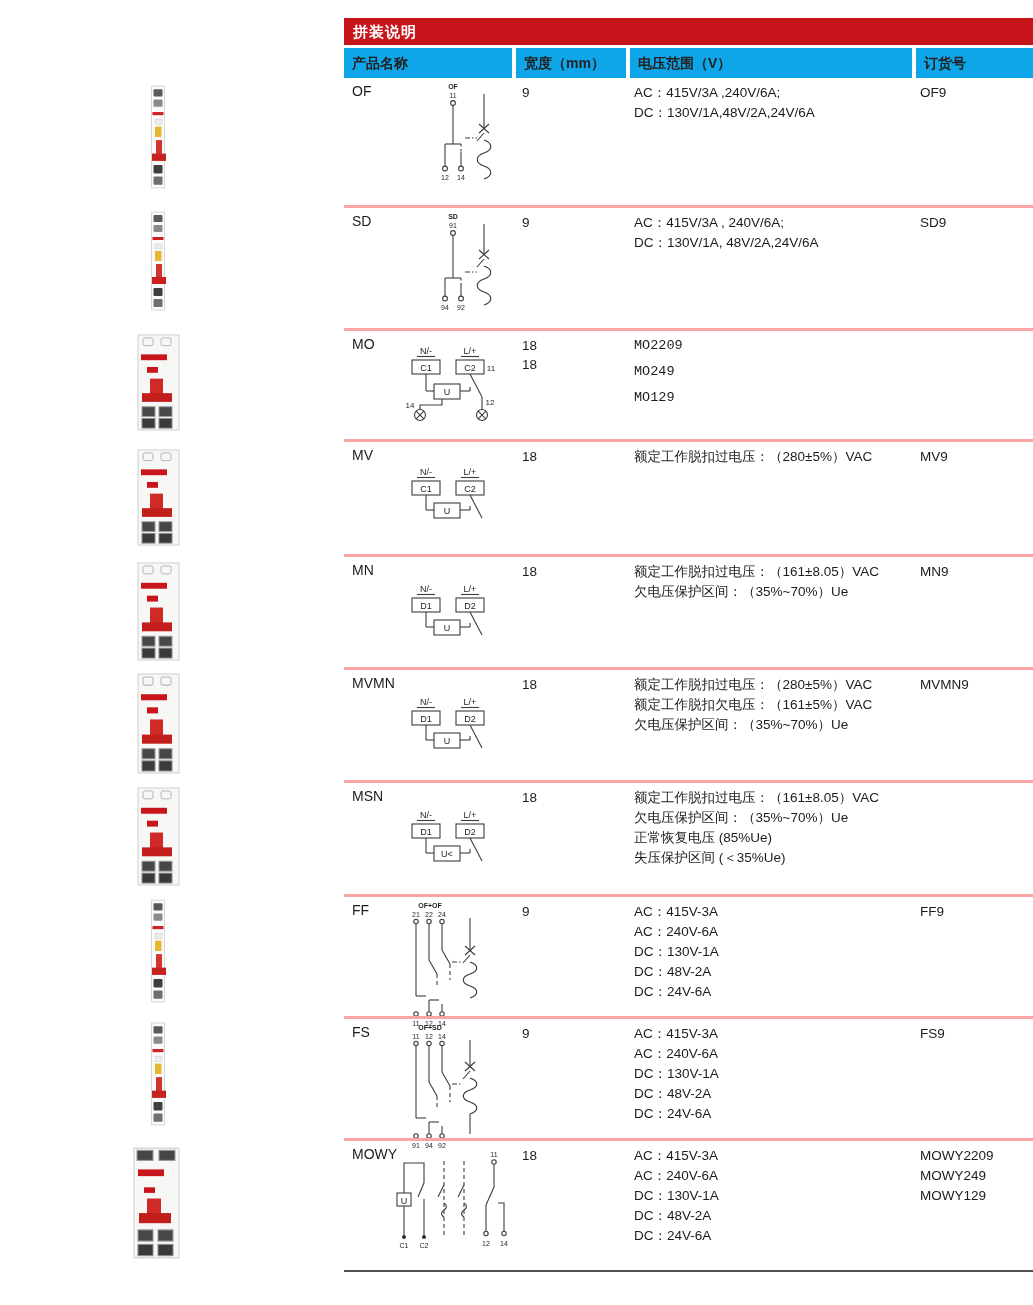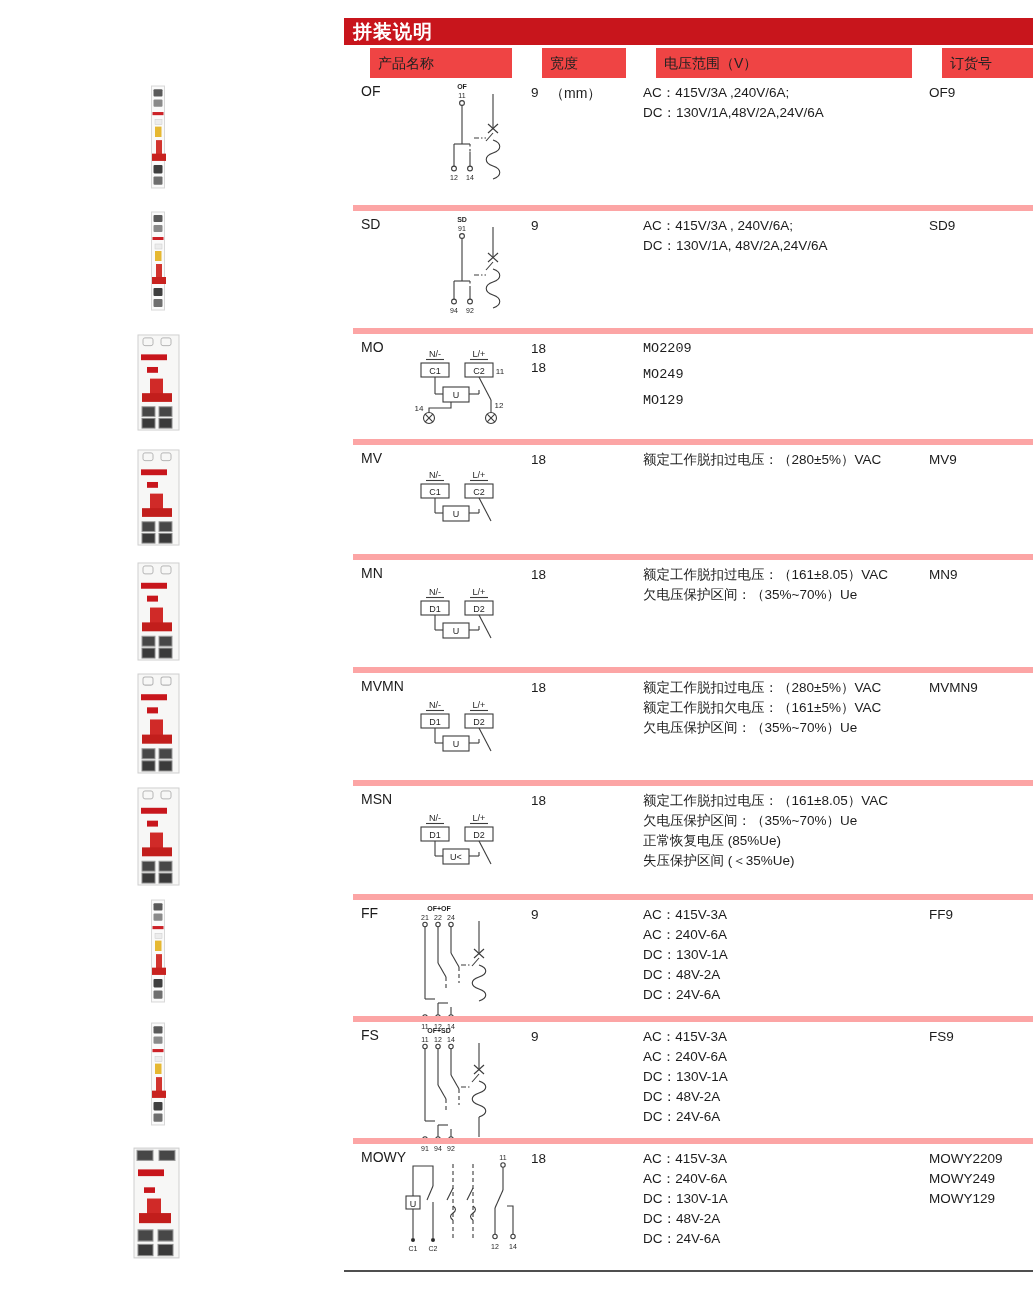--- a/index.html
+++ b/index.html
@@ -4,30 +4,30 @@
 <style>
   html,body{margin:0;padding:0;background:#ffffff;}
   body{font-family:"Liberation Sans","DejaVu Sans",sans-serif;color:#1c1c1c;}
   #canvas{position:relative;width:1033px;height:1305px;background:#fff;overflow:hidden;}
 
   
   .photo{position:absolute;}
 
   
   #table-area{position:absolute;left:344px;top:18px;width:689px;}
-  .titlebar{height:27px;background:#c8151c;color:#fff;font-weight:bold;font-size:19px;
+  .titlebar{height:27px;background:#c8151c;color:#fff;font-weight:bold;font-size:15px;
             line-height:27px;padding-left:9px;box-sizing:border-box;letter-spacing:1px;}
   .thead{display:grid;grid-template-columns:172px 114px 286px 1fr;margin-top:3px;}
-  .hcell{background:#ef4444;height:30px;line-height:30px;font-weight:normal;font-size:14px;
-         padding-left:8px;box-sizing:border-box;border-right:4px solid #fff;color:#222;margin-left:26px;}
+  .hcell{background:#0ea5e9;height:30px;line-height:30px;font-weight:bold;font-size:14px;
+         padding-left:8px;box-sizing:border-box;border-right:4px solid #fff;color:#222;}
   .hcell:last-child{border-right:none;}
 
   #rows{border-bottom:2px solid #4f4f4f;}
-  .trow{display:grid;grid-template-columns:172px 114px 286px 1fr;position:relative;box-sizing:border-box;margin-left:9px;}
-  .trow + .trow{border-top:6px solid #fca5a5;}
+  .trow{display:grid;grid-template-columns:172px 114px 286px 1fr;position:relative;box-sizing:border-box;}
+  .trow + .trow{border-top:3px solid #fca5a5;}
   .cell{box-sizing:border-box;padding-top:5px;font-size:13.5px;}
   .name-cell{position:relative;padding-left:8px;}
   .pname{font-size:14px;}
   .width-cell{padding-left:6px;line-height:19px;}
   .volt-cell{padding-left:4px;line-height:20px;}
   .order-cell{padding-left:4px;line-height:20px;}
   .order-gap div{margin-bottom:6px;font-family:Liberation Mono, monospace;}
 
   
   .diag{position:absolute;}

